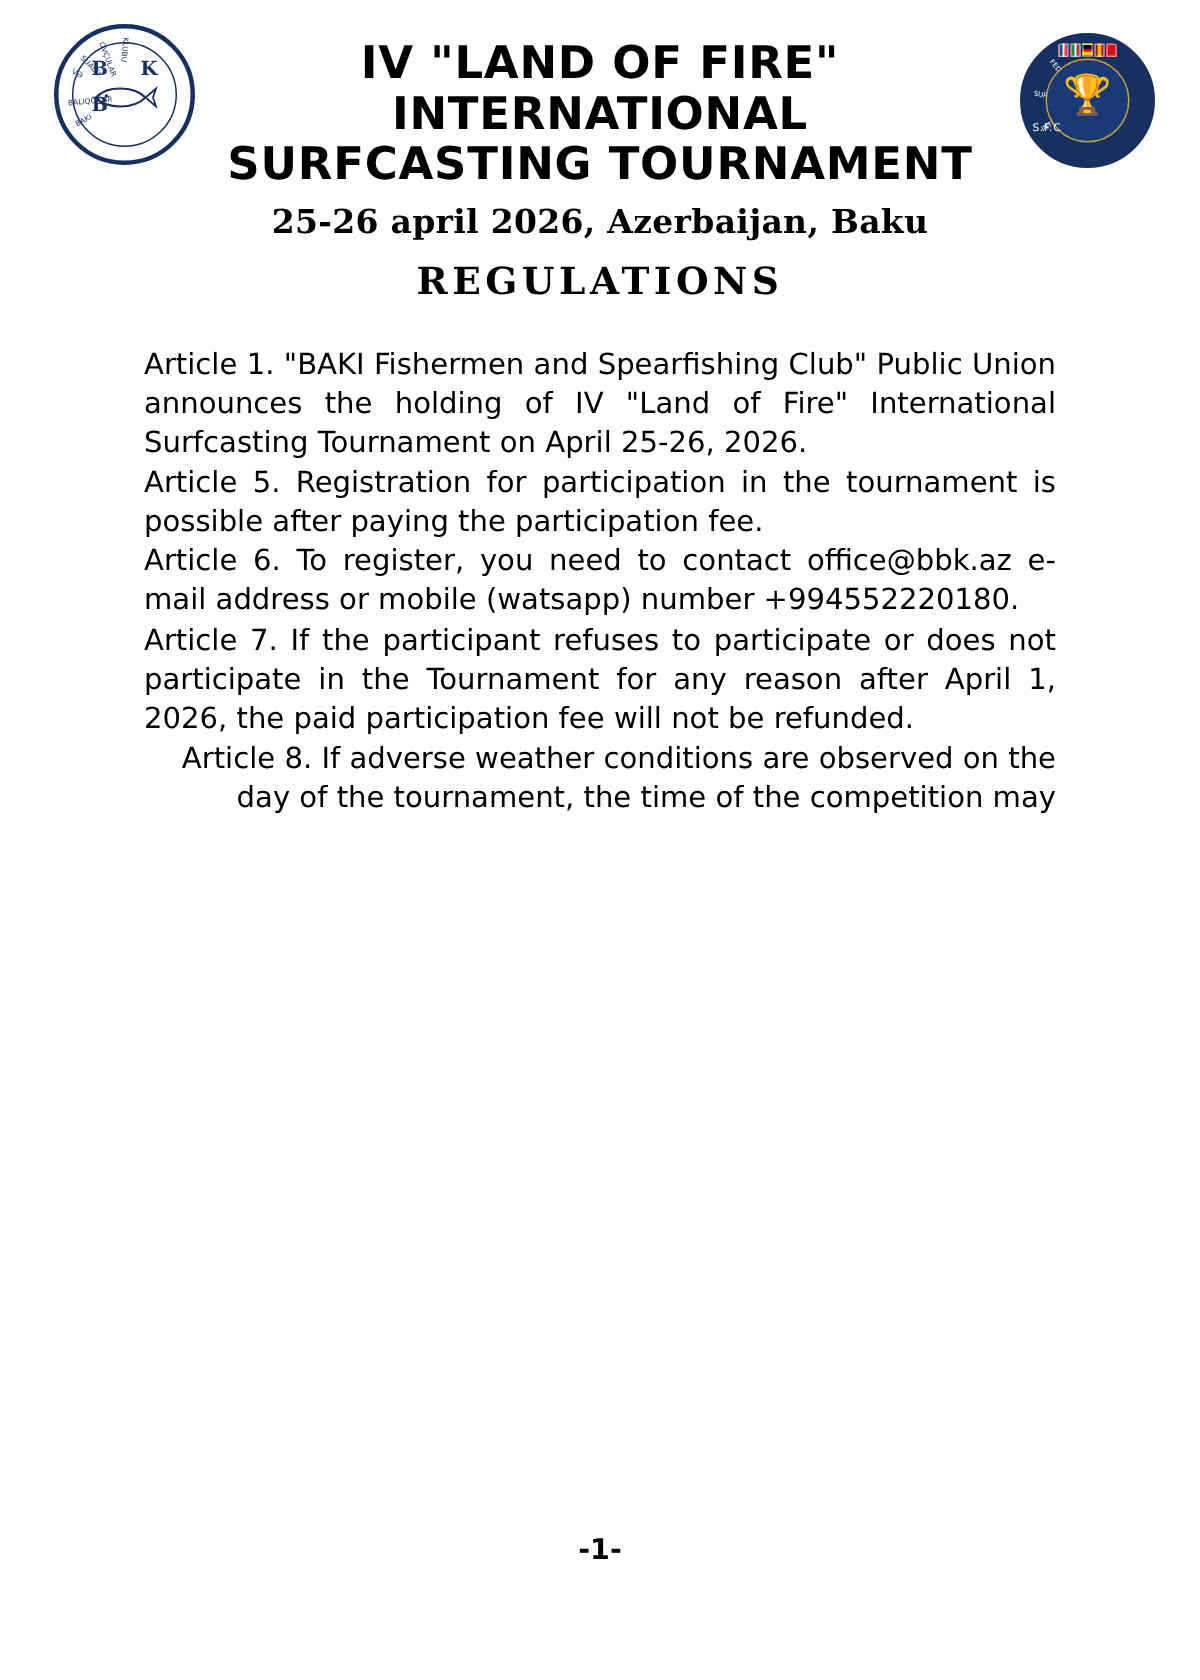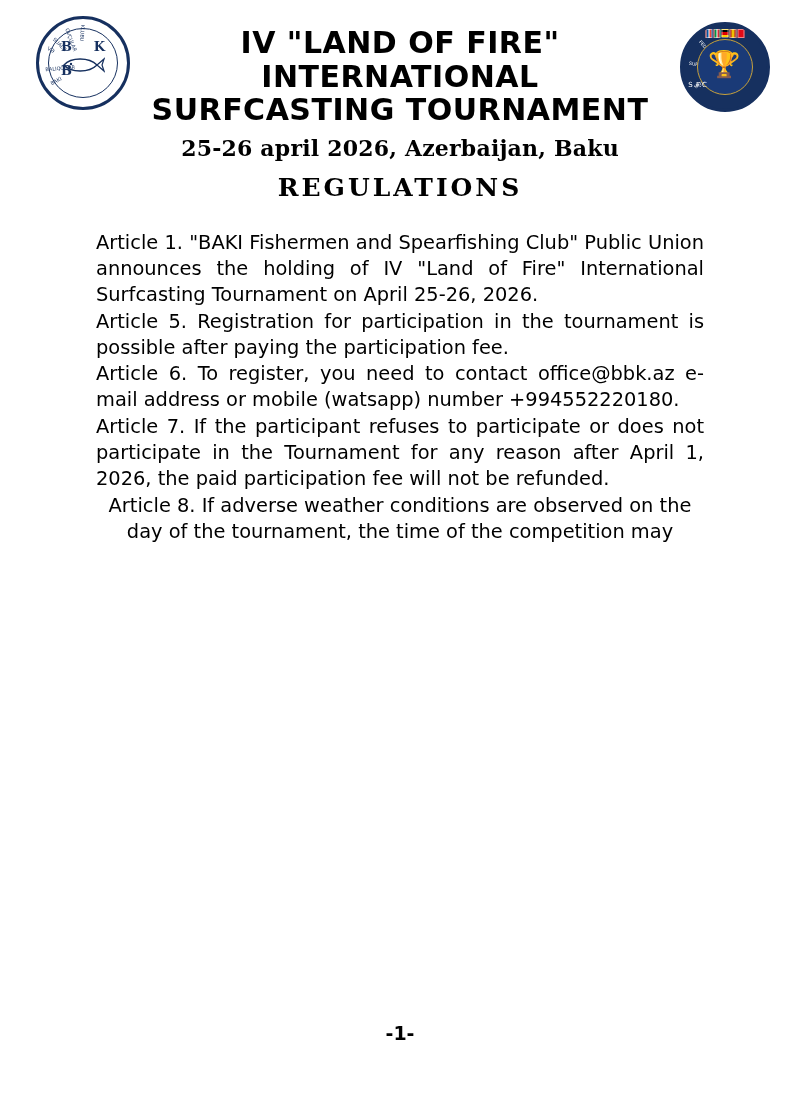--- a/index.html
+++ b/index.html
@@ -177,21 +177,21 @@
     line-height: 1.355;
     text-align: justify;
     text-justify: inter-word;
     color: #000;
   }
   .body-text p {
     margin: 0;
     text-align: justify;
   }
   .body-text p:last-child {
-    text-align: center;
+    text-align: right;
   }
 
   
   .page-number {
     position: absolute;
     left: 0;
     right: 0;
     bottom: 76px;
     text-align: center;
     font-family: "DejaVu Sans", sans-serif;

